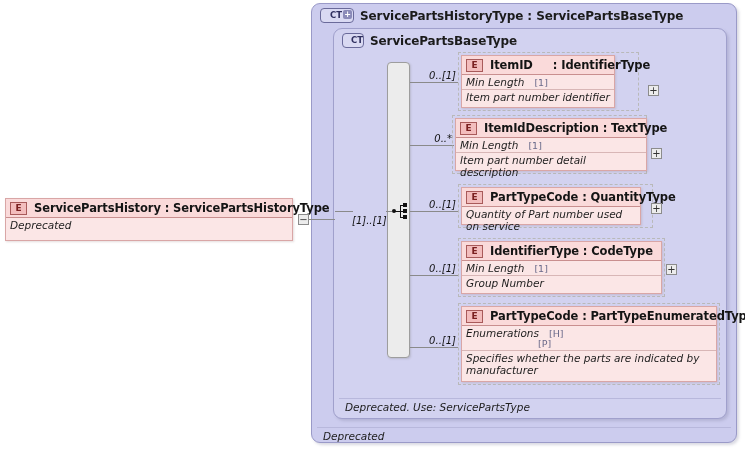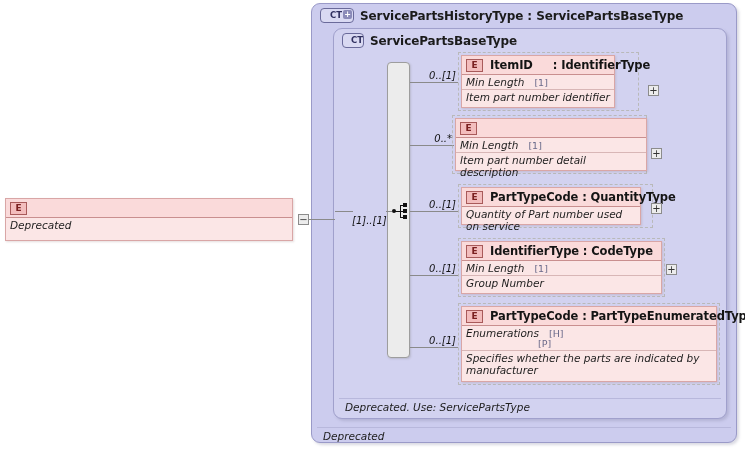--- a/index.html
+++ b/index.html
@@ -233,20 +233,21 @@
 </div>
 <div class="ct-title" style="left:370px; top:34px;">ServicePartsBaseType</div>
 
 <div class="ct-footer" style="left:339px; top:398px; width:382px; height:18px;">Deprecated. Use: ServicePartsType</div>
 
 <div class="ct-footer" style="left:317px; top:427px; width:414px; height:16px;">Deprecated</div>
 
 <div class="el-box" style="left:5px; top:198px; width:288px; height:43px;">
   <div class="el-head">
     <span class="e-badge">E</span>
+    <span class="el-name">ServicePartsHistory : ServicePartsHistoryType</span>
   </div>
   <div class="el-doc">Deprecated</div>
 </div>
 <div class="toggle" style="left:298px; top:214px;">−</div>
 
 <div class="line-h" style="left:309px; top:219px; width:26px;"></div>
 
 <div class="seq-bar" style="left:387px; top:62px; width:23px; height:296px;"></div>
 
 <div class="seq-glyph" style="left:392px; top:203px; width:16px; height:16px;">
@@ -283,20 +284,21 @@
 </div>
 <div class="toggle" style="left:648px; top:85px;">+</div>
 
 <div class="line-h" style="left:410px; top:145px; width:44px;"></div>
 <div class="card" style="left:424px; top:133px; width:28px;">0..*</div>
 
 <div class="el-box dashed" style="left:452px; top:115px; width:195px; height:59px;"></div>
 <div class="el-box" style="left:455px; top:118px; width:192px; height:53px;">
   <div class="el-head">
     <span class="e-badge">E</span>
+    <span class="el-name">ItemIdDescription : TextType</span>
   </div>
   <div class="el-row">
     <span>Min Length</span><span class="facet-val">[1]</span>
   </div>
   <div class="el-doc">Item part number detail description</div>
 </div>
 <div class="toggle" style="left:651px; top:148px;">+</div>
 
 <div class="line-h" style="left:410px; top:211px; width:48px;"></div>
 <div class="card" style="left:424px; top:199px; width:32px;">0..[1]</div>

